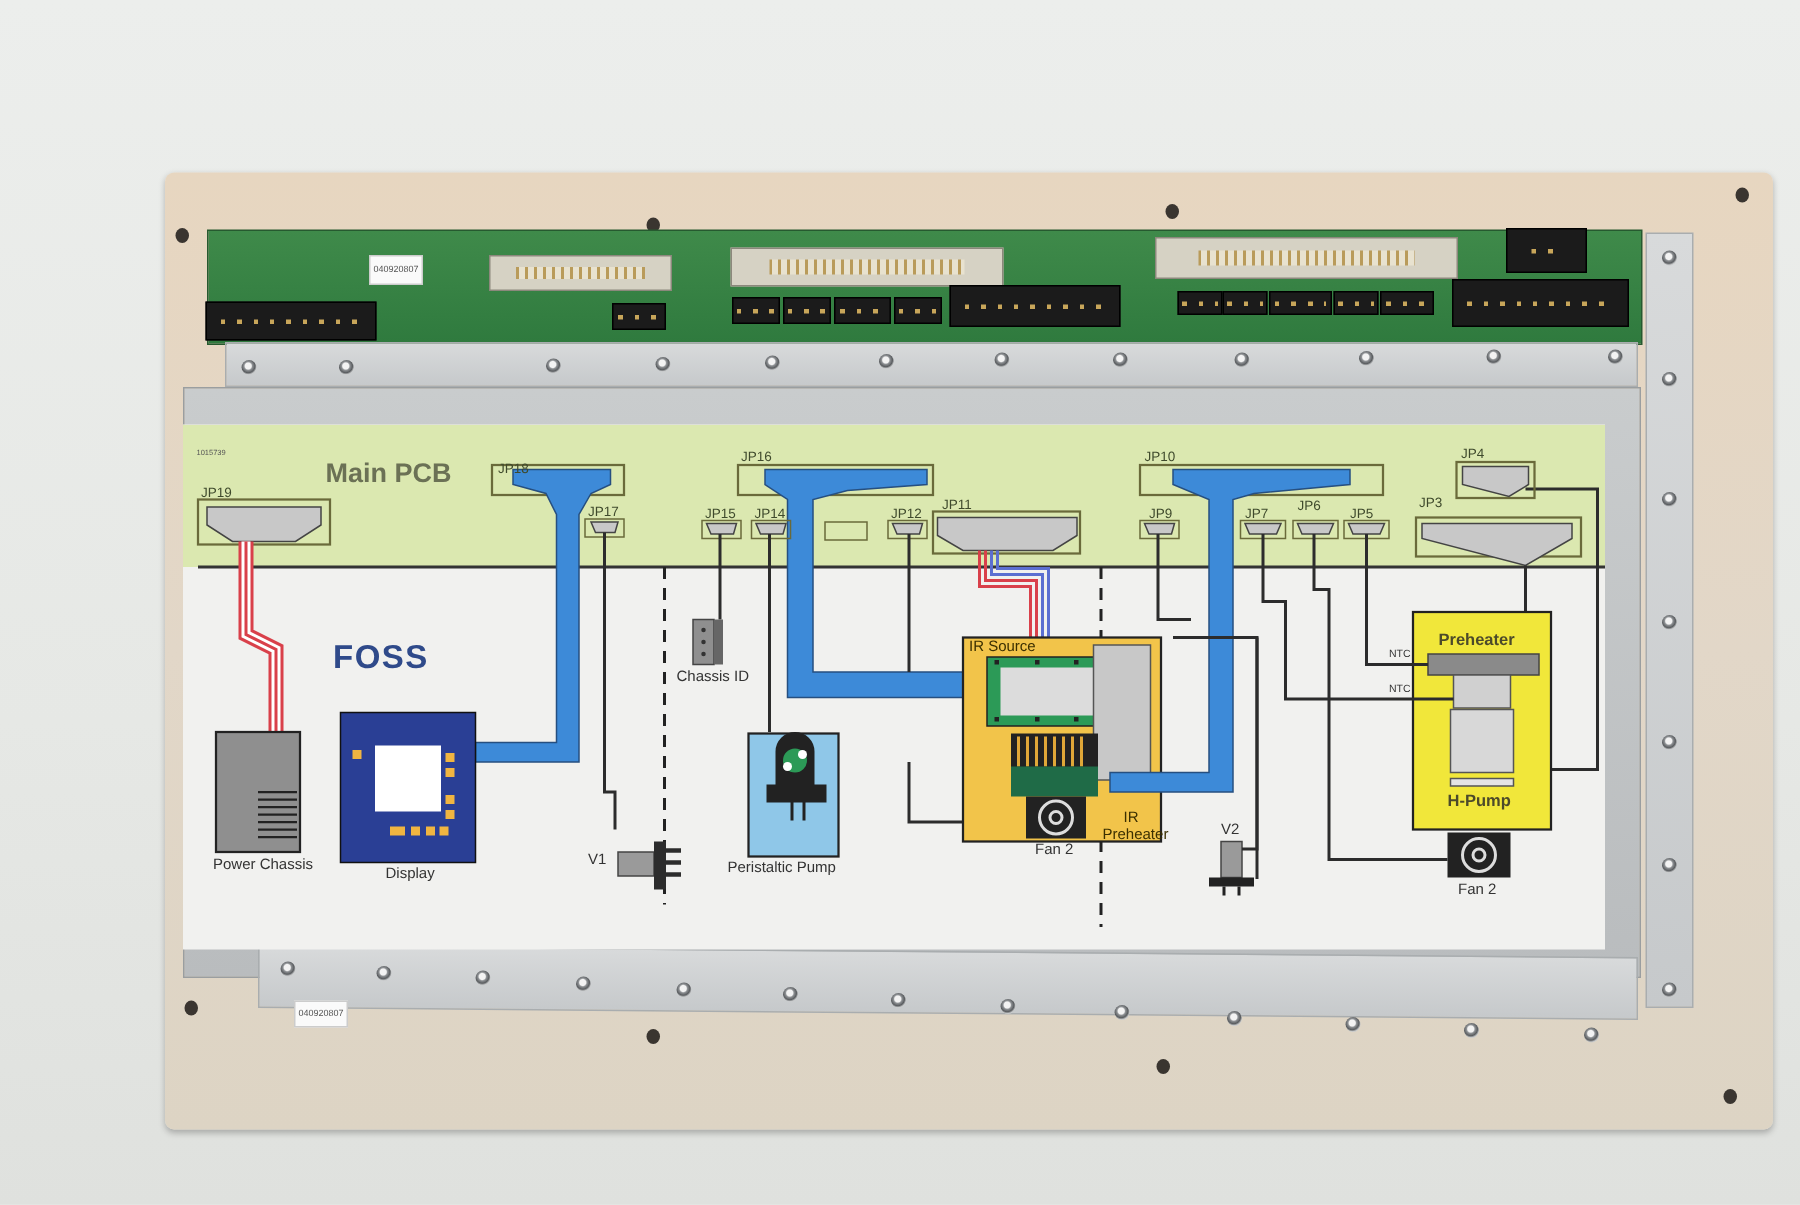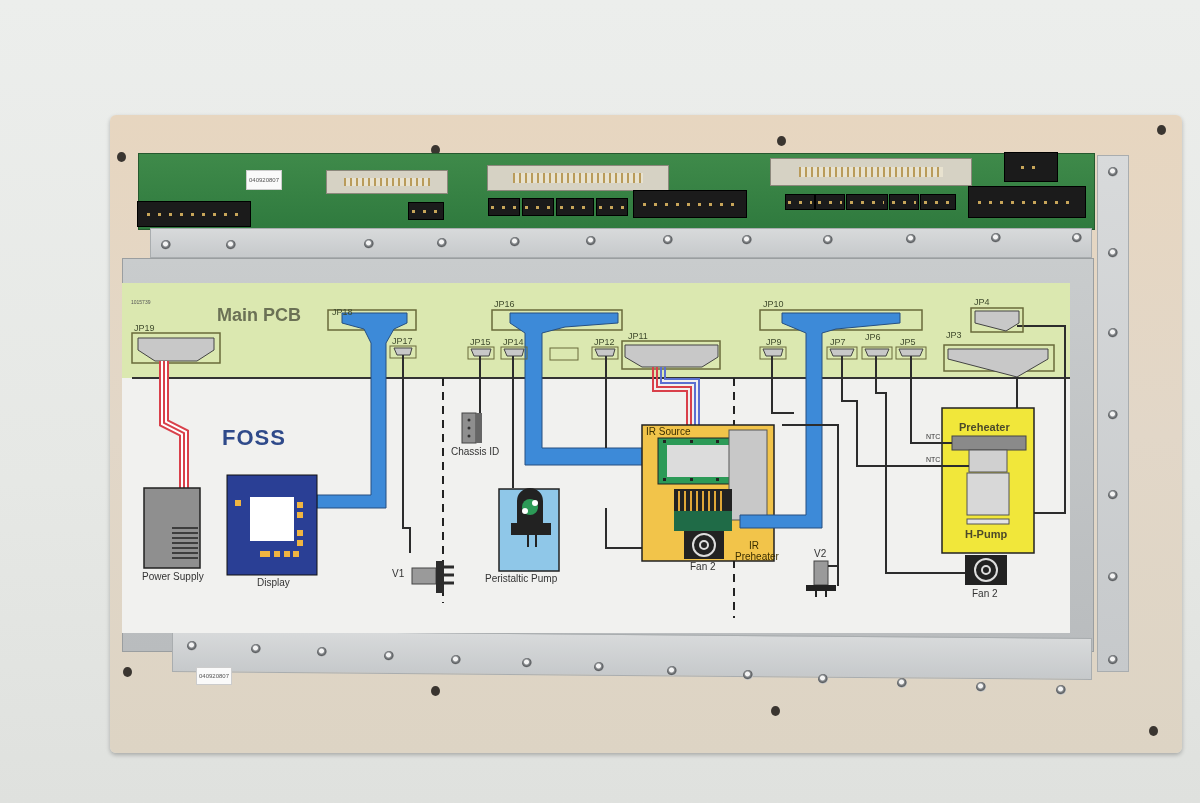--- a/index.html
+++ b/index.html
@@ -330,21 +330,21 @@
   <span class="lbl" style="left:506px;top:48px">JP11</span>
   <span class="lbl" style="left:641px;top:16px">JP10</span>
   <span class="lbl" style="left:644px;top:54px">JP9</span>
   <span class="lbl" style="left:708px;top:54px">JP7</span>
   <span class="lbl" style="left:743px;top:49px">JP6</span>
   <span class="lbl" style="left:778px;top:54px">JP5</span>
   <span class="lbl" style="left:852px;top:14px">JP4</span>
   <span class="lbl" style="left:824px;top:47px">JP3</span>
 
   <span class="lbl foss" style="left:100px;top:142px">FOSS</span>
-  <span class="lbl comp" style="left:20px;top:288px">Power Supply</span>
+  <span class="lbl comp" style="left:20px;top:288px">Power Chassis</span>
   <span class="lbl comp" style="left:135px;top:294px">Display</span>
   <span class="lbl comp" style="left:270px;top:285px">V1</span>
   <span class="lbl comp" style="left:329px;top:163px">Chassis ID</span>
   <span class="lbl comp" style="left:363px;top:290px">Peristaltic Pump</span>
   <span class="lbl comp" style="left:524px;top:143px;color:#3b2f00">IR Source</span>
   <span class="lbl comp" style="left:627px;top:257px;color:#3b2f00">IR</span>
   <span class="lbl comp" style="left:613px;top:268px;color:#3b2f00">Preheater</span>
   <span class="lbl comp" style="left:568px;top:278px">Fan 2</span>
   <span class="lbl comp" style="left:692px;top:265px">V2</span>
   <span class="lbl yel" style="left:837px;top:138px">Preheater</span>

